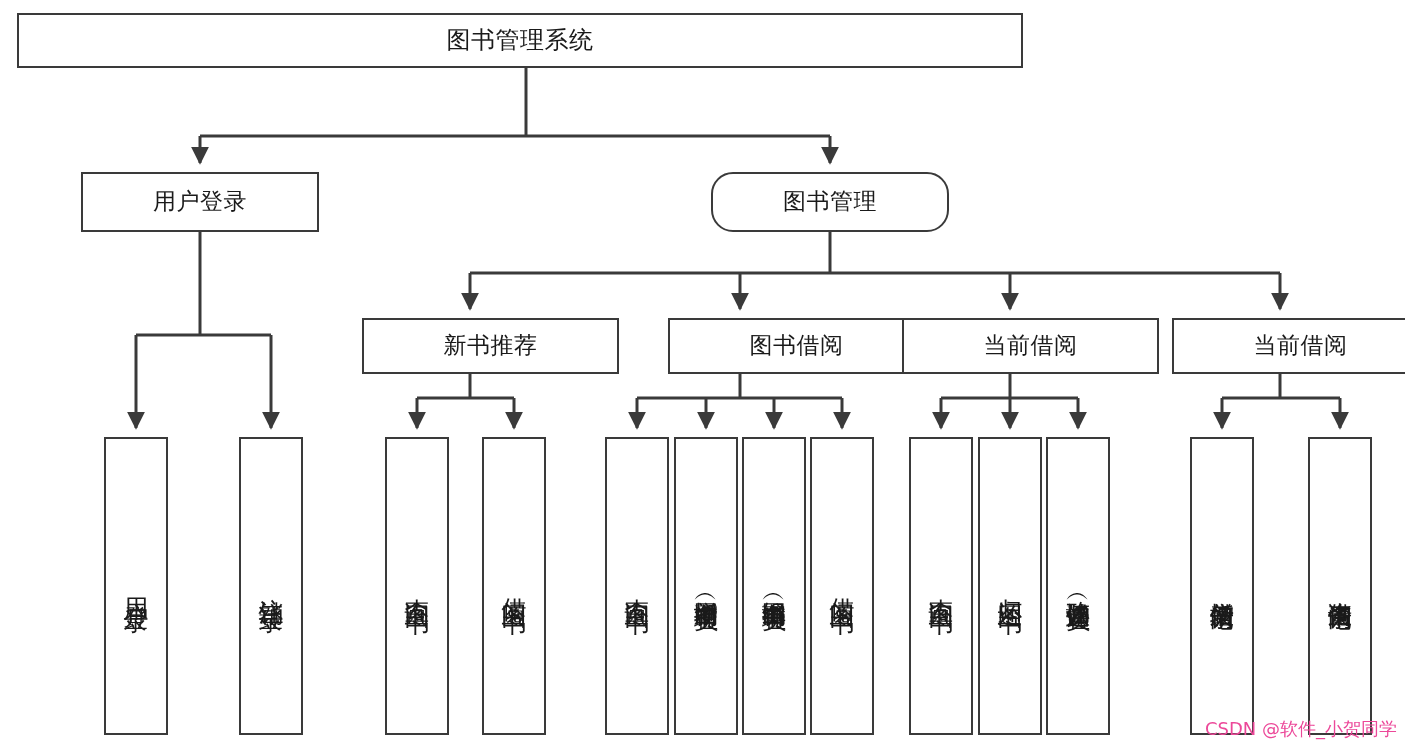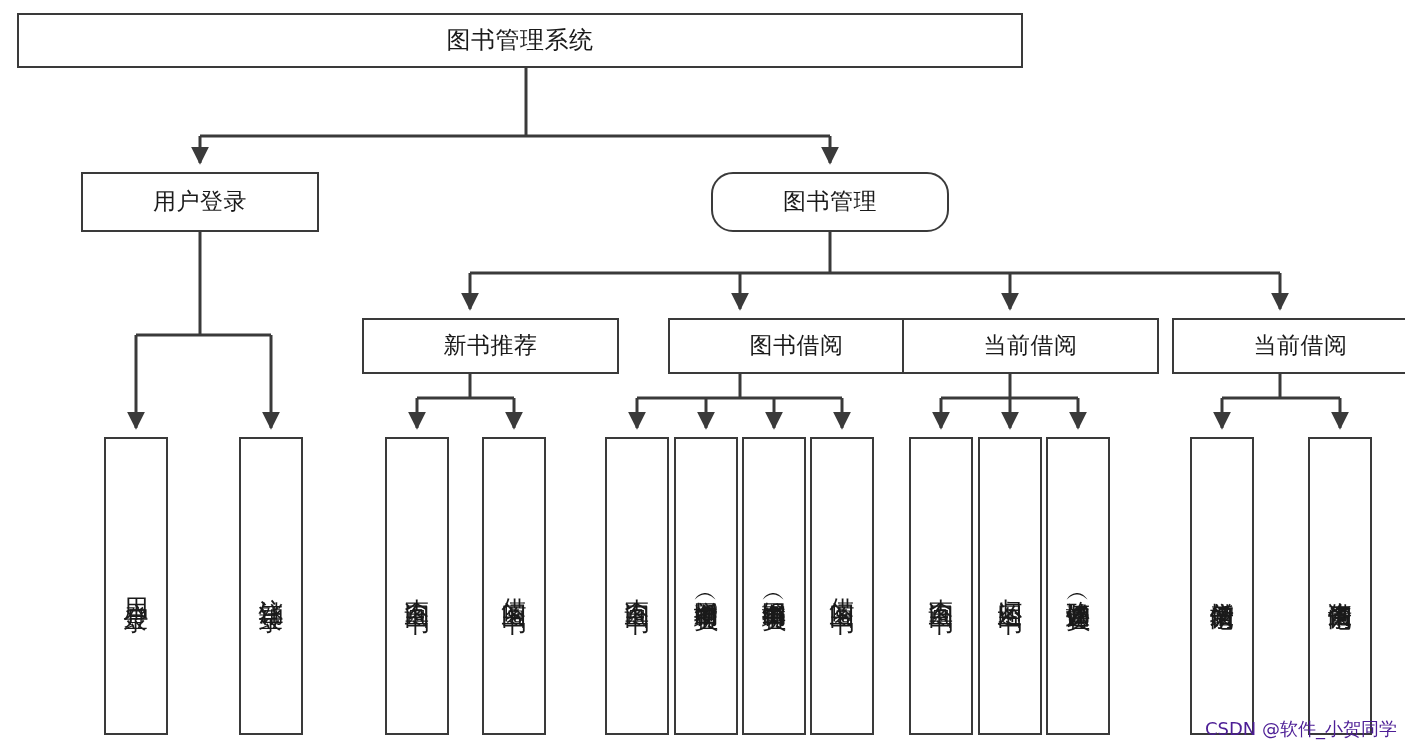--- a/index.html
+++ b/index.html
@@ -91,21 +91,21 @@
   }
   .node.leaf.tall .node-label {
     font-size: 24px;
     letter-spacing: 1px;
   }
   .watermark {
     position: absolute;
     right: 8px;
     bottom: 6px;
     font-size: 18px;
-    color: #4c1d95;
+    color: #ec4899;
     white-space: nowrap;
     user-select: none;
   }
 </style>
 </head>
 <body>
 
 <div id="diagram-root">
 
   <svg id="edge-layer" viewBox="0 0 1405 747" width="1405" height="747" xmlns="http://www.w3.org/2000/svg">

